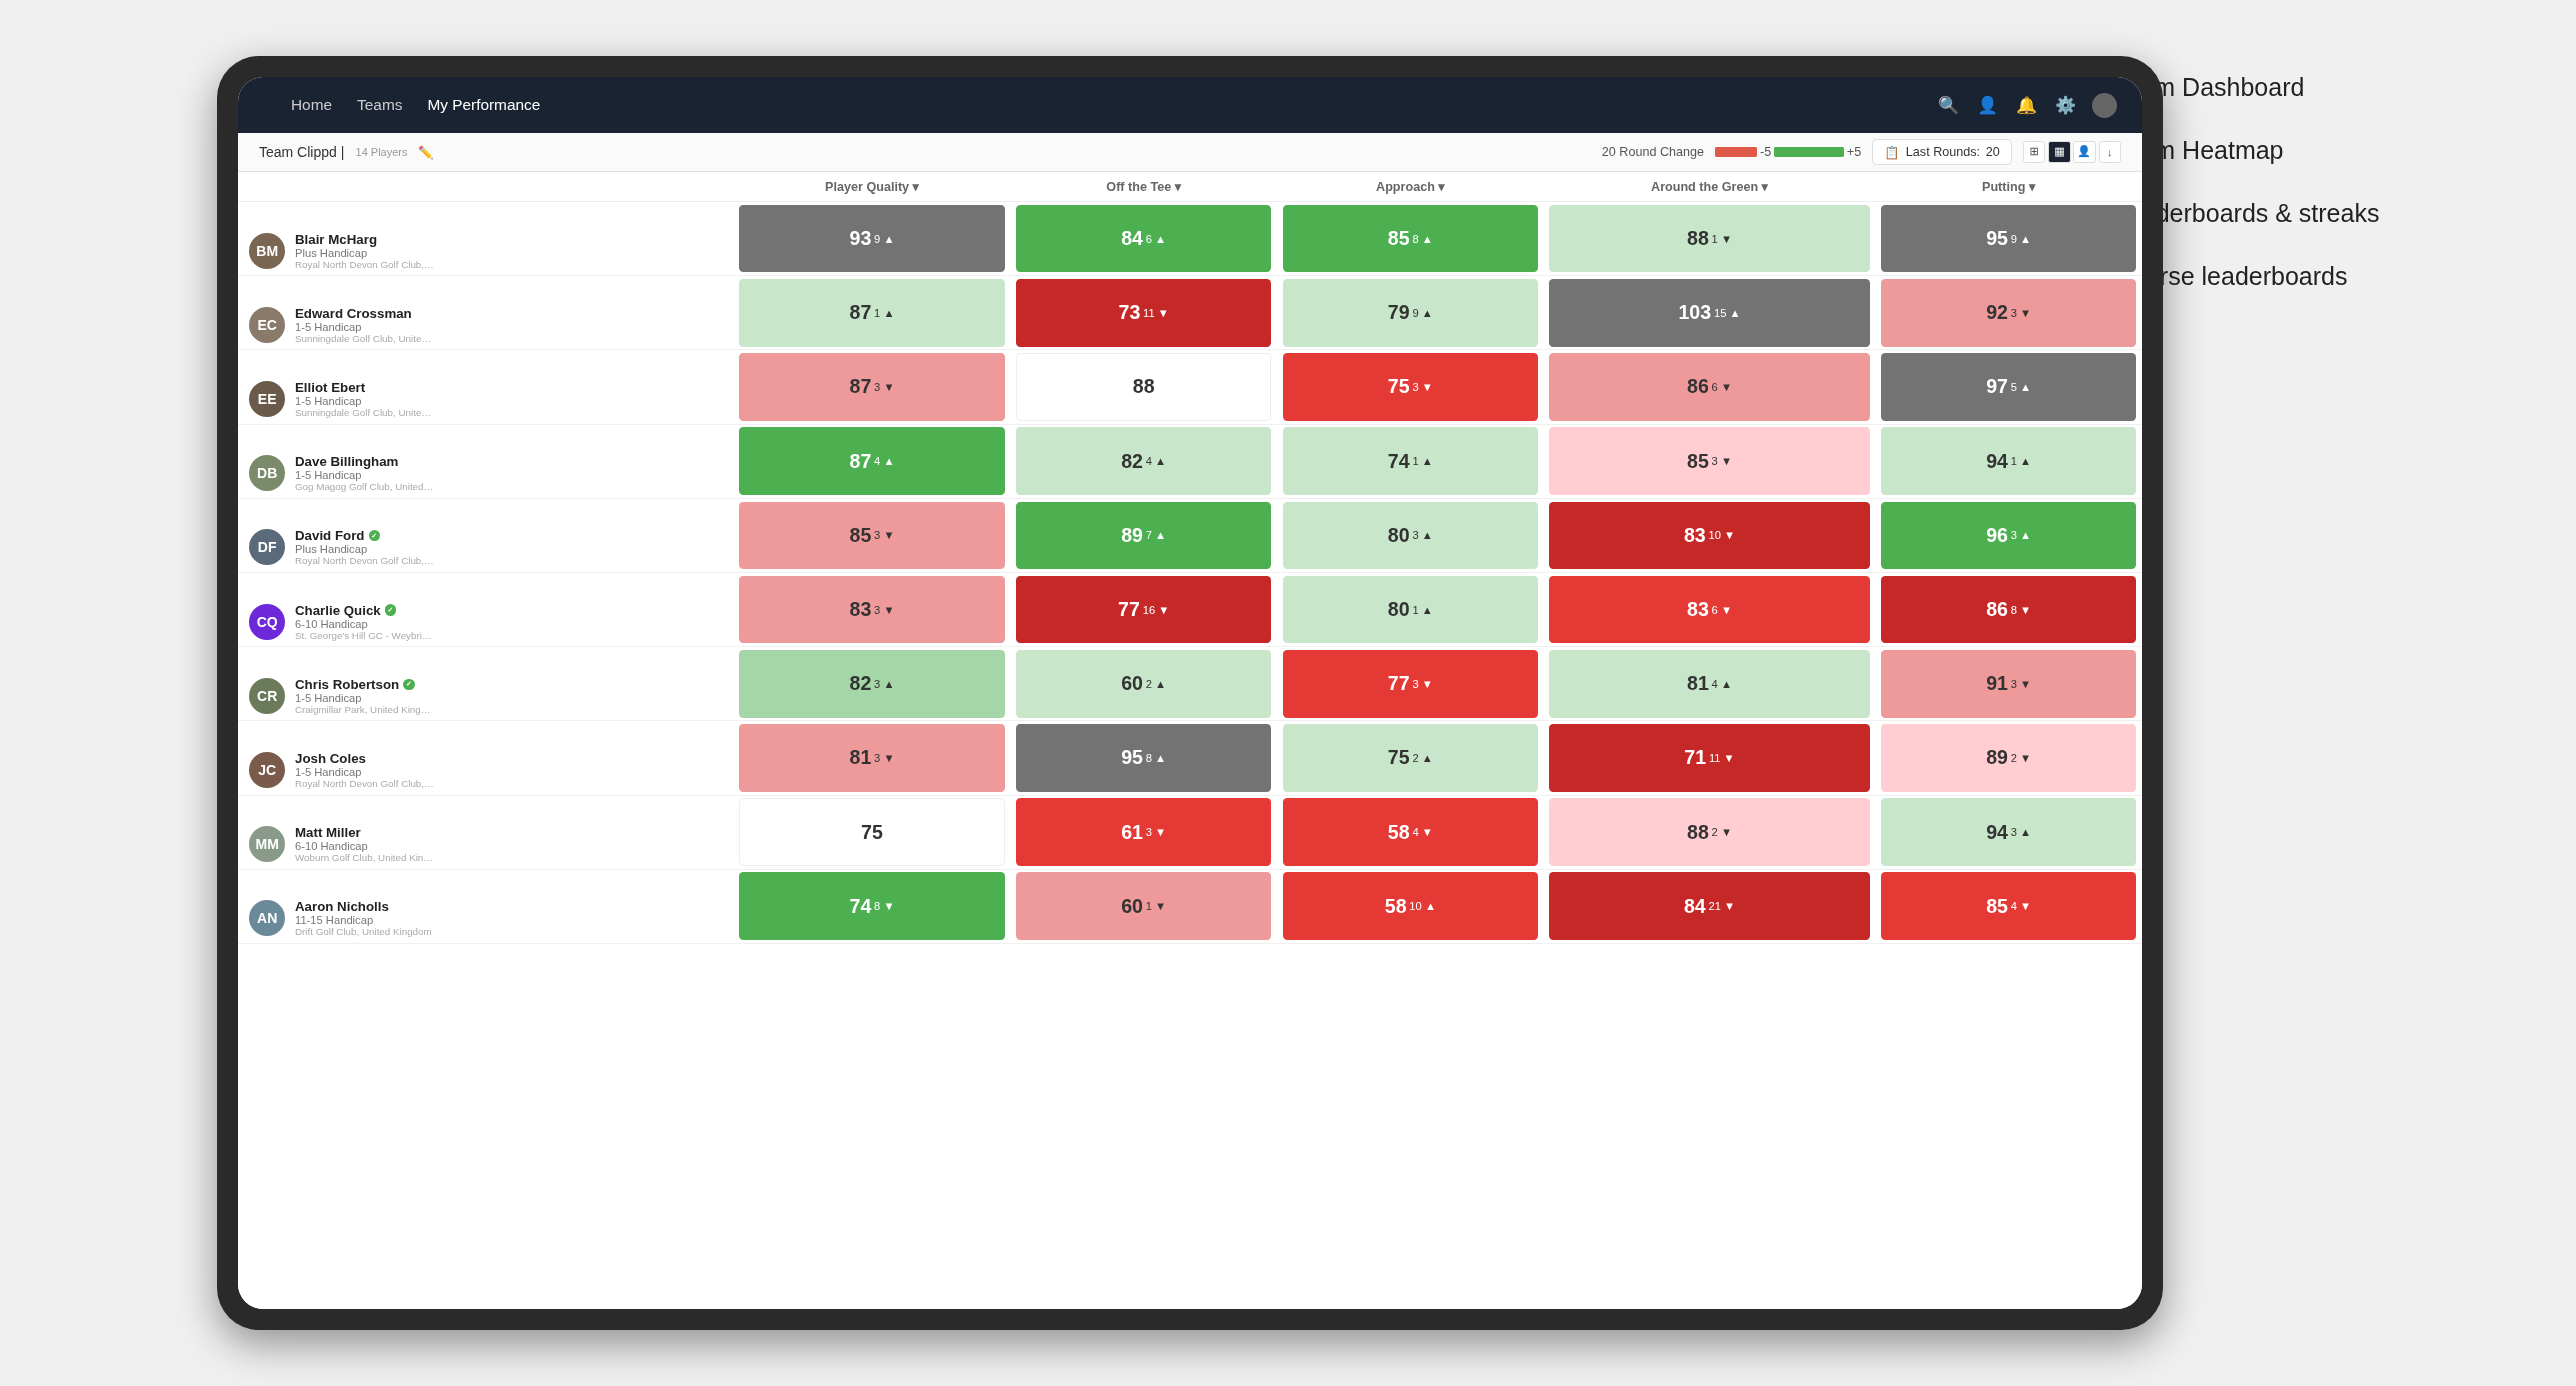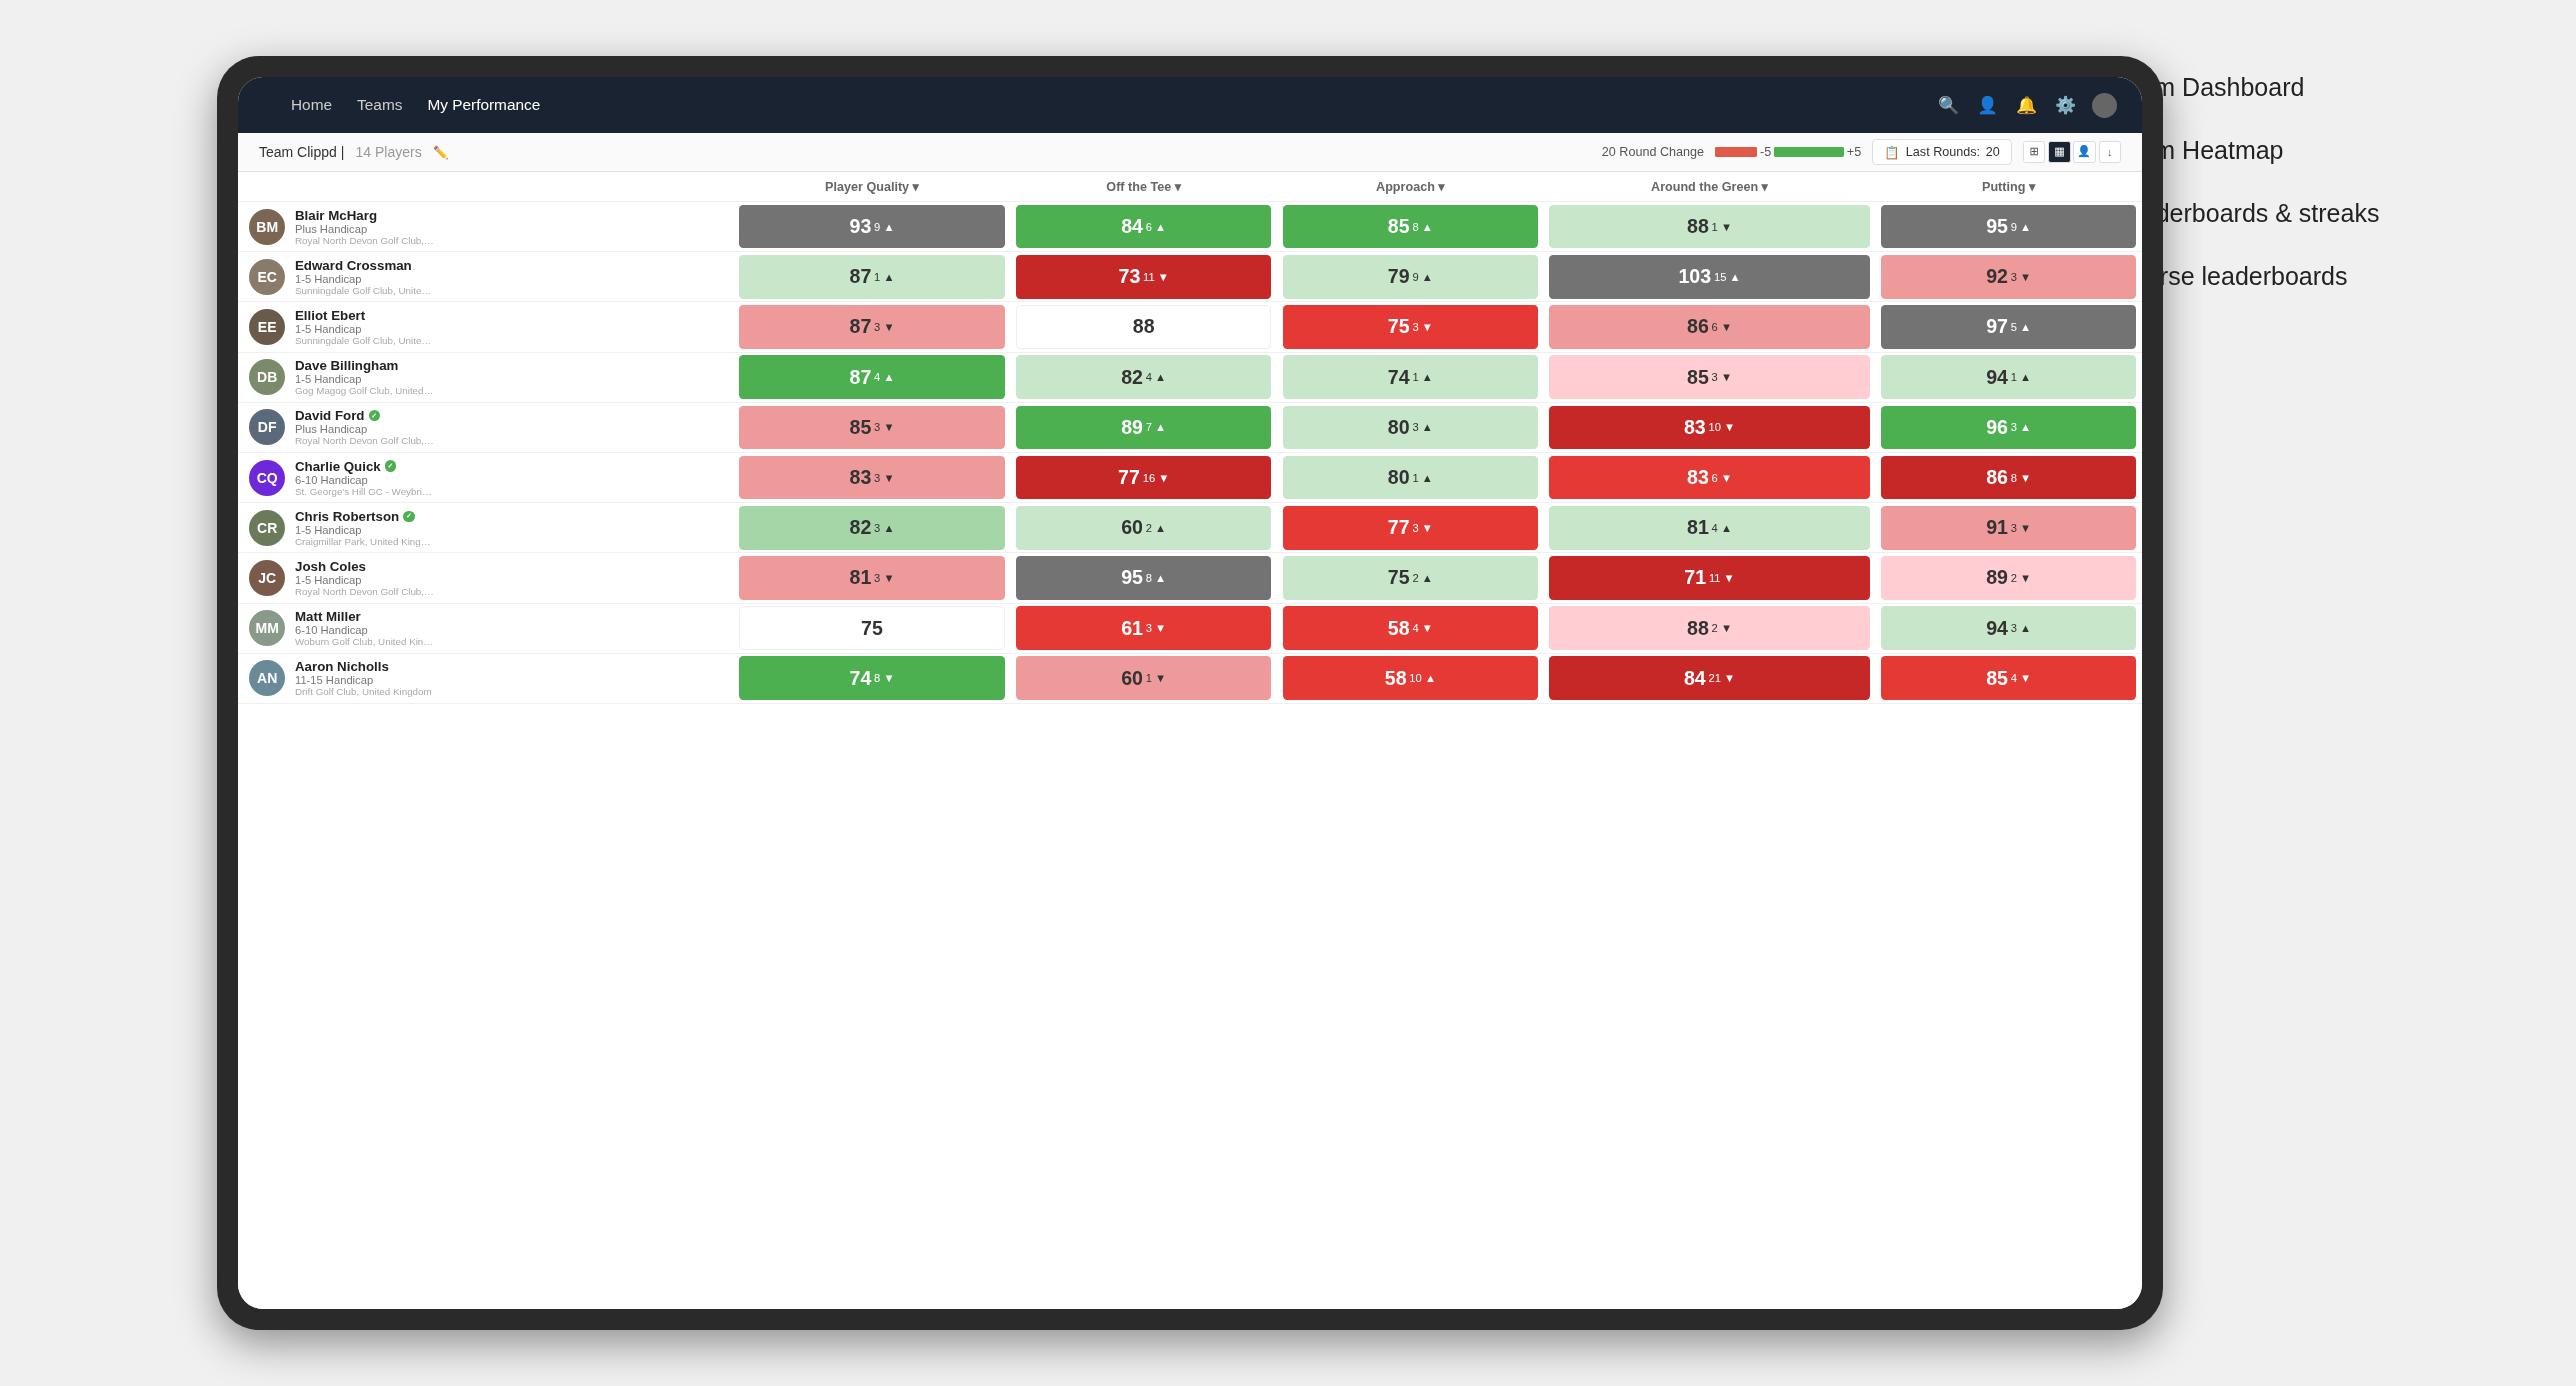--- a/index.html
+++ b/index.html
@@ -257,20 +257,21 @@
     }
     .col-header.metric {
       text-align: center;
     }
     .player-cell {
       padding: 5.6px 11.2px;
       display: flex;
       align-items: center;
       gap: 9.8px;
       min-width: 168px;
+      margin-top: 24px;
     }
     .player-avatar {
       width: 36px;
       height: 36px;
       border-radius: 50%;
       background: #888;
       flex-shrink: 0;
       overflow: hidden;
       display: flex;
       align-items: center;
@@ -385,21 +386,21 @@
         <div class="nav-icon">👤</div>
         <div class="nav-icon">🔔</div>
         <div class="nav-icon">⚙️</div>
         <div class="nav-avatar"></div>
       </div>
     </div>
 
 
     <div class="sub-header">
       <span class="sub-header-title">Team Clippd |</span>
-      <span style="font-size:14px;color:#999;">14 Players</span>
+      <span style="font-size:11px;color:#999;">14 Players</span>
       <span class="edit-icon">✏️</span>
       <div class="sub-spacer"></div>
       <span class="round-change-label">20 Round Change</span>
       <div class="round-change-bar">
         <div class="bar-red"></div>
         <span class="bar-label">-5</span>
         <div class="bar-green"></div>
         <span class="bar-label">+5</span>
       </div>
       <div class="last-rounds-btn">

